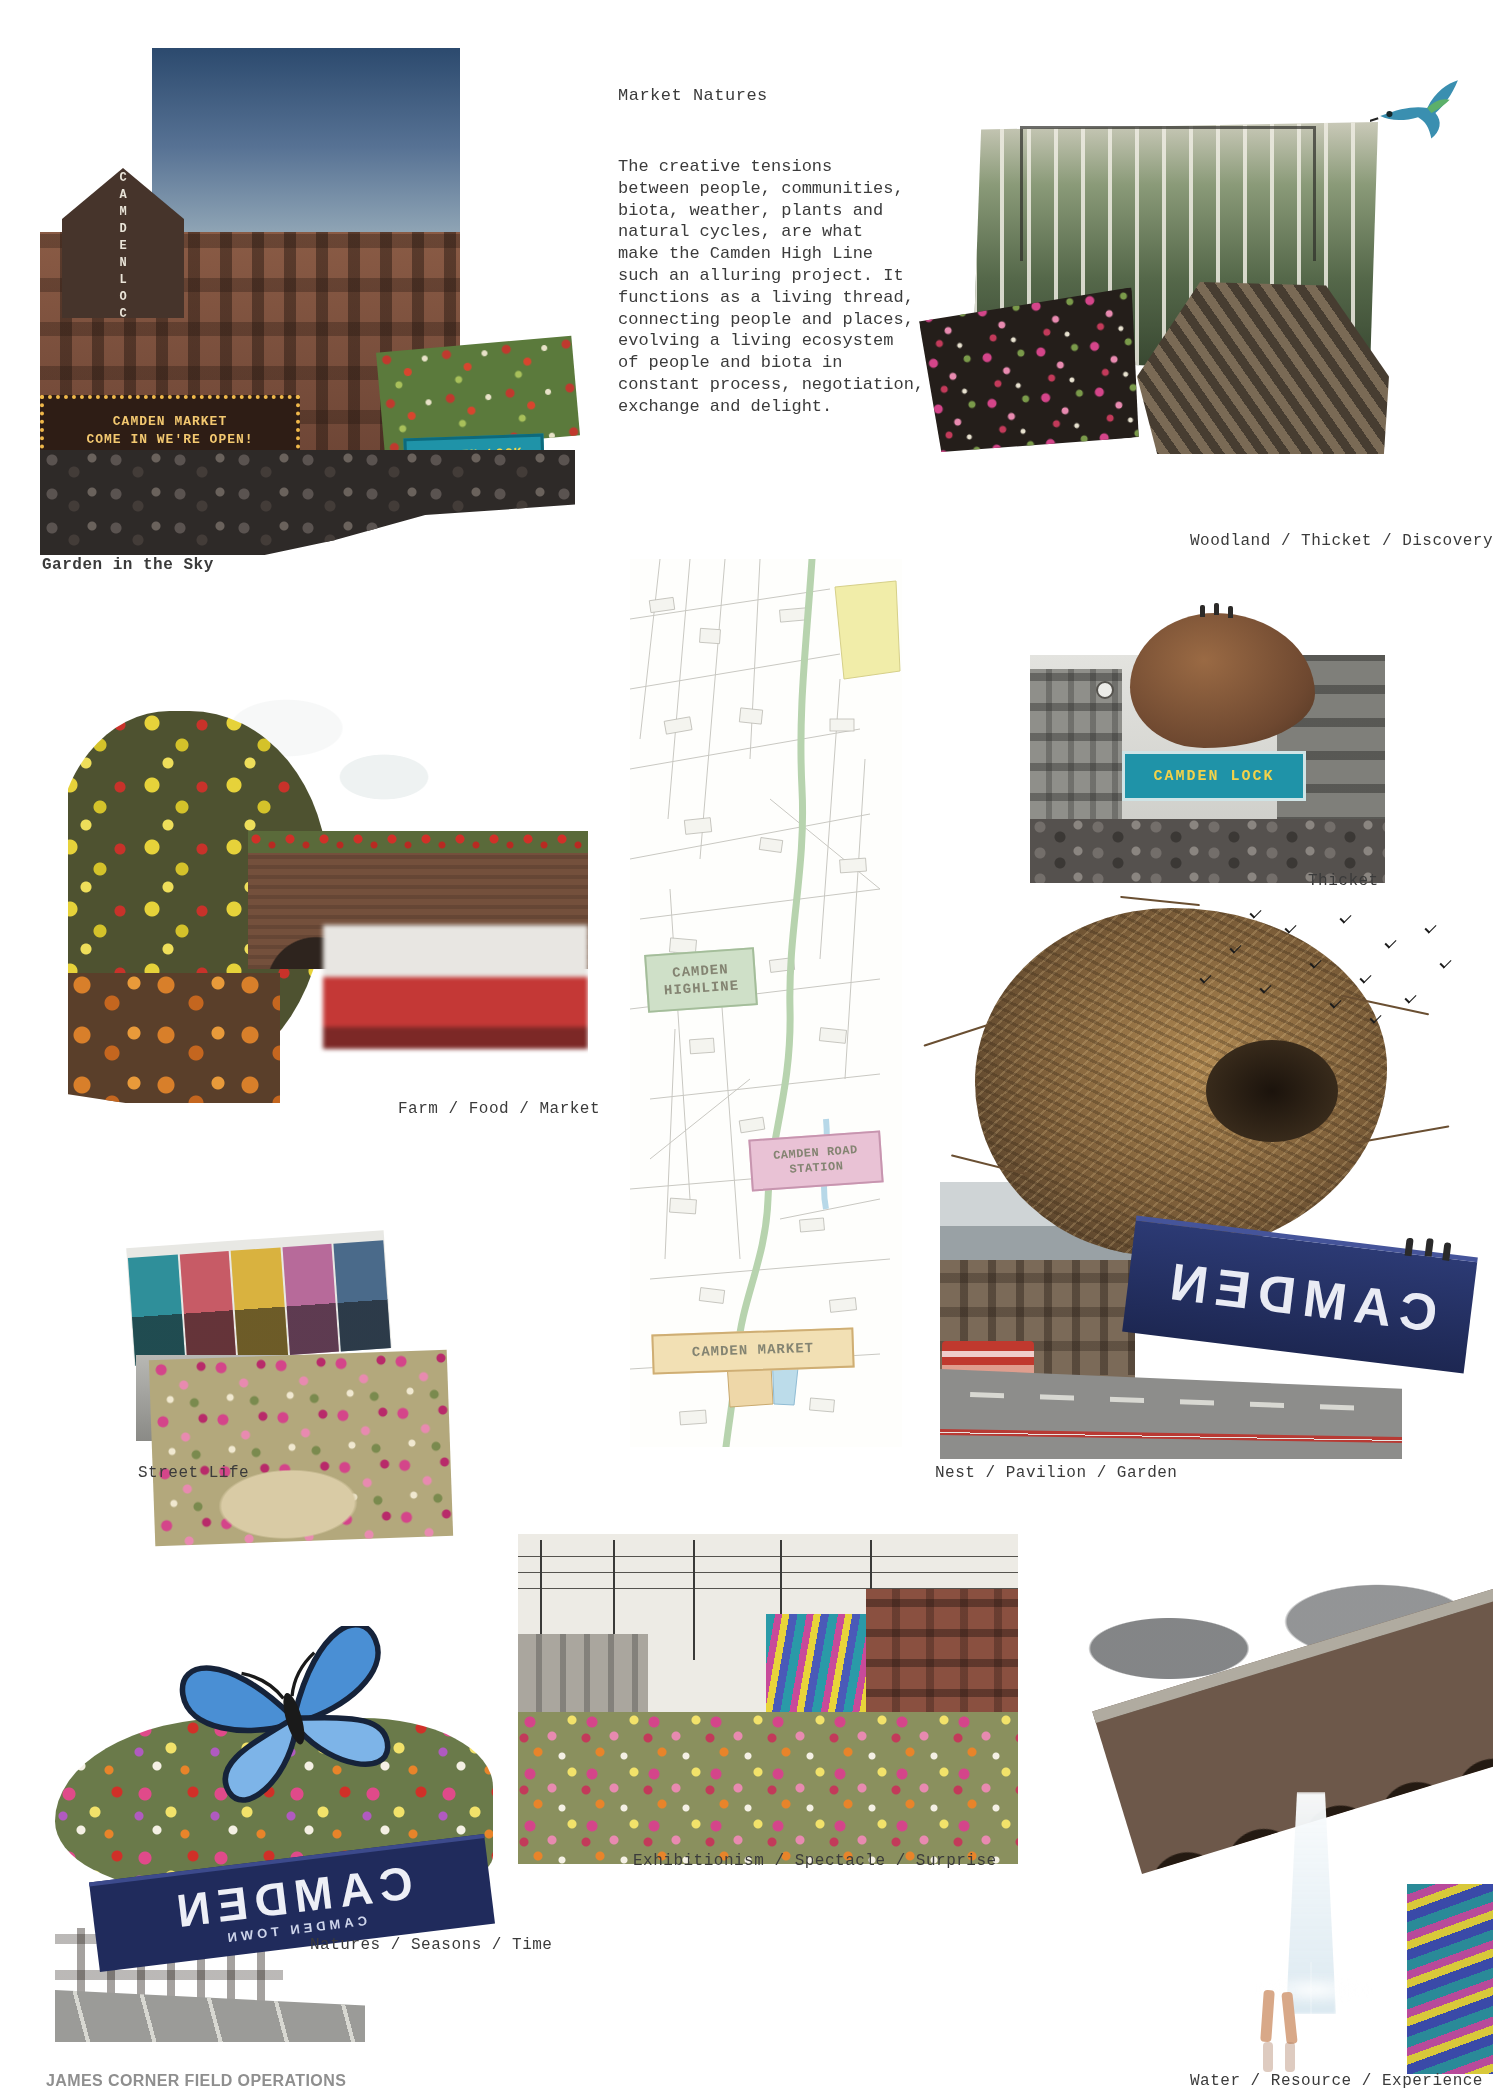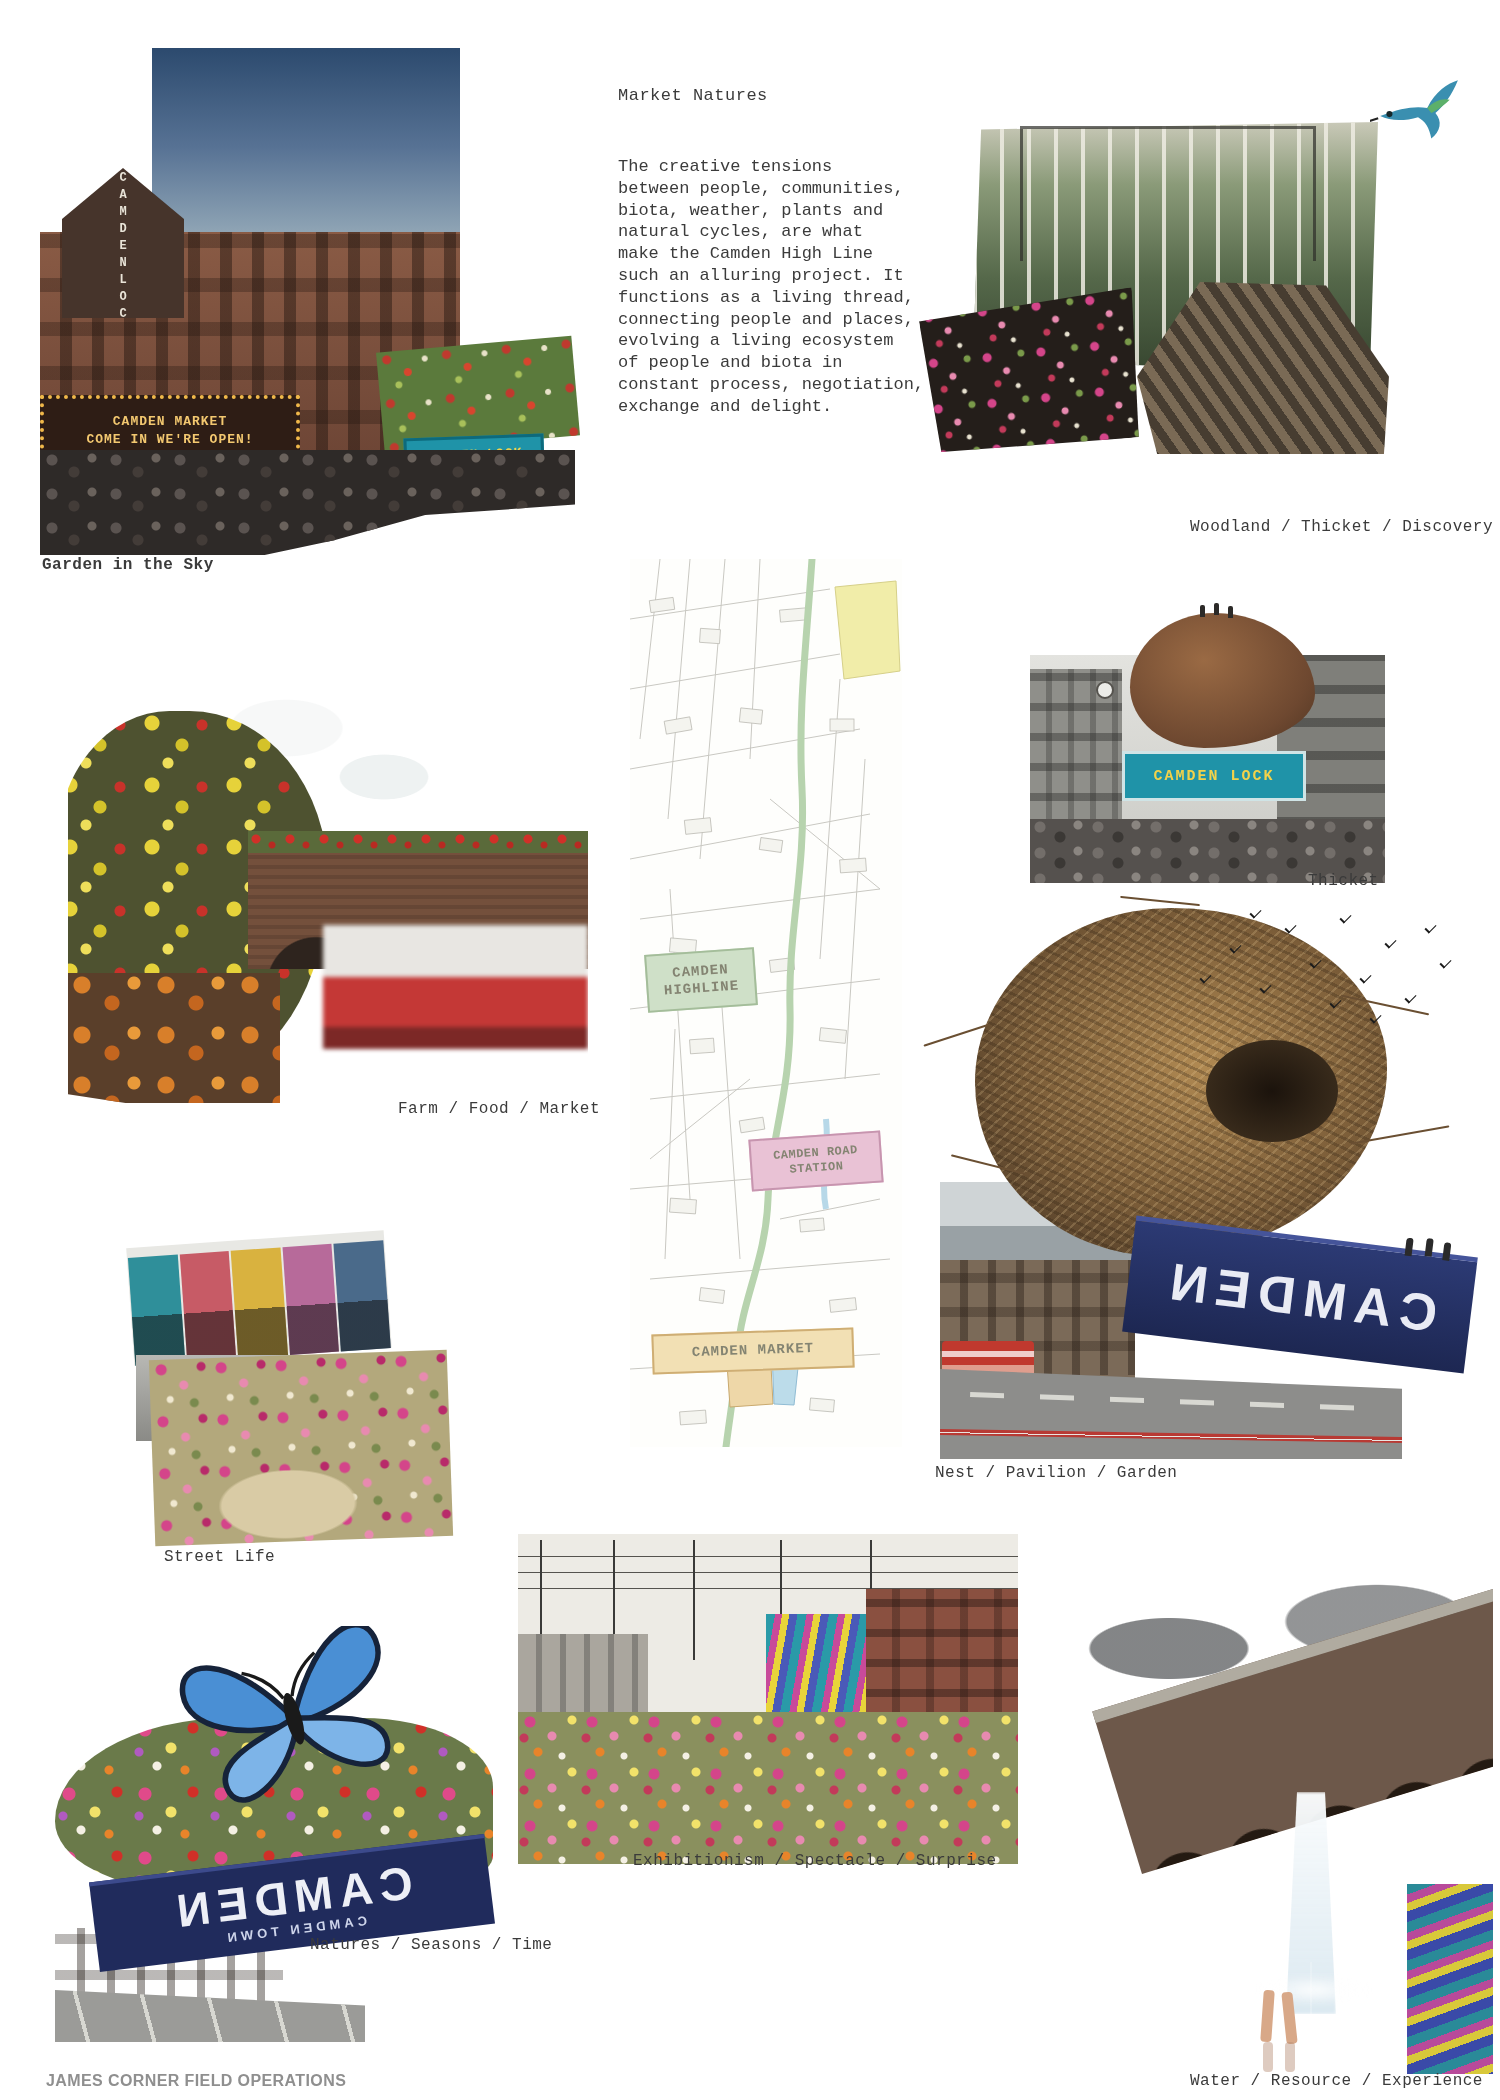--- a/index.html
+++ b/index.html
@@ -273,21 +273,21 @@
     <div class="abs w-flowers"></div>
     <div class="abs w-bird">
       <svg viewBox="0 0 90 70" width="92" height="74">
         <path d="M10 40 C30 32 44 30 56 32 C64 16 76 8 86 5 C80 20 72 30 64 37 C71 45 69 55 60 62 C58 51 54 45 47 41 C34 45 20 45 10 40Z" fill="#3a8fb0"></path>
         <path d="M56 32 C63 25 71 22 78 24 C71 31 64 35 60 37Z" fill="#5cb06a"></path>
         <circle cx="19" cy="38" r="3" fill="#16282a"></circle>
         <path d="M8 42 L-4 46" stroke="#222" stroke-width="2"></path>
       </svg>
     </div>
   </section>
-  <p class="cap" style="left:1190px;top:518px;">Woodland / Thicket / Discovery</p>
+  <p class="cap" style="left:1190px;top:532px;">Woodland / Thicket / Discovery</p>
 
   <section class="panel" id="p-farm">
     <div class="abs f-sky"></div>
     <div class="abs f-tree"></div>
     <div class="abs f-poppies"></div>
     <div class="abs f-viaduct"></div>
     <div class="abs f-bus"></div>
     <div class="abs f-produce"></div>
   </section>
   <p class="cap" style="left:398px;top:1100px;">Farm / Food / Market</p>
@@ -414,21 +414,21 @@
     <div class="abs s-shops">
       <div class="s-shop" style="background-color:#2f8f9a;"></div>
       <div class="s-shop" style="background-color:#c75b66;"></div>
       <div class="s-shop" style="background-color:#d9b23f;"></div>
       <div class="s-shop" style="background-color:#b76a9a;"></div>
       <div class="s-shop" style="background-color:#4a6a8a;"></div>
     </div>
     <div class="abs s-street"></div>
     <div class="abs s-meadow"></div>
   </section>
-  <p class="cap" style="left:138px;top:1548px;margin-left:26px;">Street Life</p>
+  <p class="cap" style="left:138px;top:1464px;">Street Life</p>
 
   <section class="panel" id="p-gardens">
     <div class="abs gr-flowers"></div>
     <div class="abs gr-street"></div>
     <div class="abs gr-road"></div>
     <div class="abs gr-sign">
       <span class="big mirror">CAMDEN</span>
       <span class="small mirror">CAMDEN TOWN</span>
     </div>
     <div class="abs gr-butterfly">

